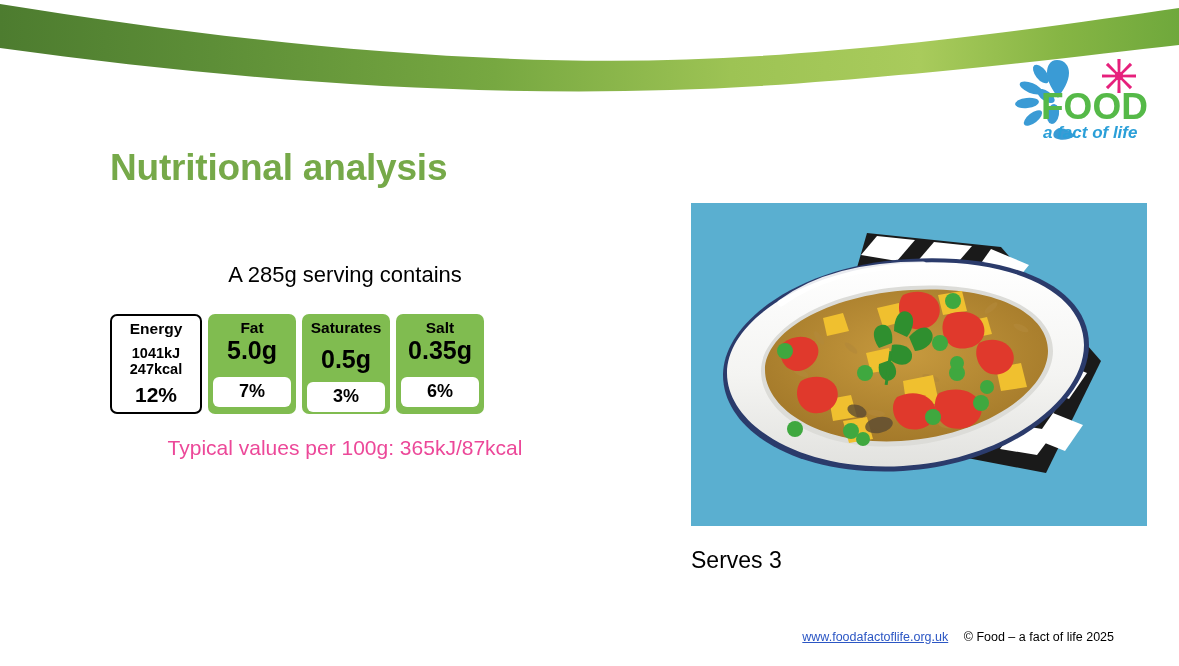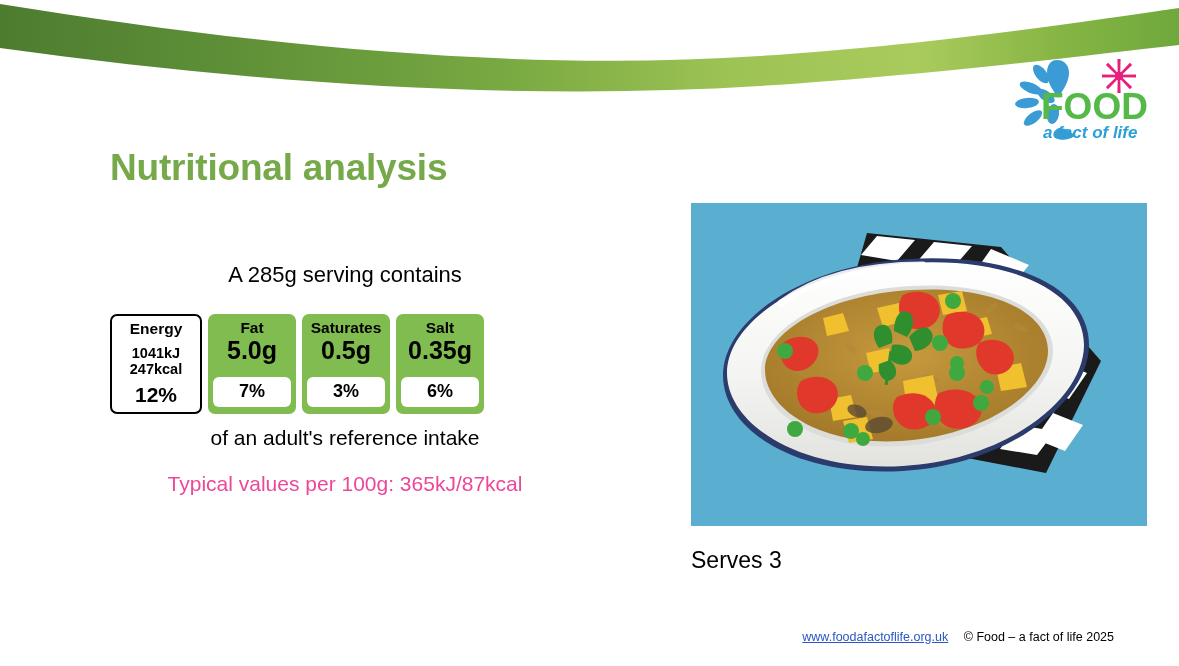--- a/index.html
+++ b/index.html
@@ -237,36 +237,35 @@
       </div>
       <div class="tl-pct-plain">12%</div>
     </div>
 
     <div class="tl-box nutrient" style="background: rgb(128, 188, 80); justify-content: center;">
       <div class="tl-name">Fat</div>
       <div class="tl-amount">5.0g</div>
       <div class="tl-pct-pill">7%</div>
     </div>
 
-    <div class="tl-box nutrient" style="background: rgb(128, 188, 80);">
+    <div class="tl-box nutrient" style="background: rgb(128, 188, 80); gap: 9px;">
       <div class="tl-name">Saturates</div>
       <div class="tl-amount">0.5g</div>
       <div class="tl-pct-pill">3%</div>
     </div>
 
 
     <div class="tl-box nutrient" style="background: rgb(128, 188, 80);">
       <div class="tl-name">Salt</div>
       <div class="tl-amount">0.35g</div>
       <div class="tl-pct-pill">6%</div>
     </div>
 
   </div>
 
-  <div id="reference-intake-text">of an adult's reference intake</div>
 
   <div id="typical-values-text">Typical values per 100g: 365kJ/87kcal</div>
 </div>
 
 <svg id="food-photo" viewBox="0 0 456 323">
   <defs>
     <clipPath id="photoClip">
         <rect x="0" y="0" width="456" height="323"></rect>
       </clipPath>
     <radialGradient id="riceGrad" cx="0.5" cy="0.42" r="0.72">

